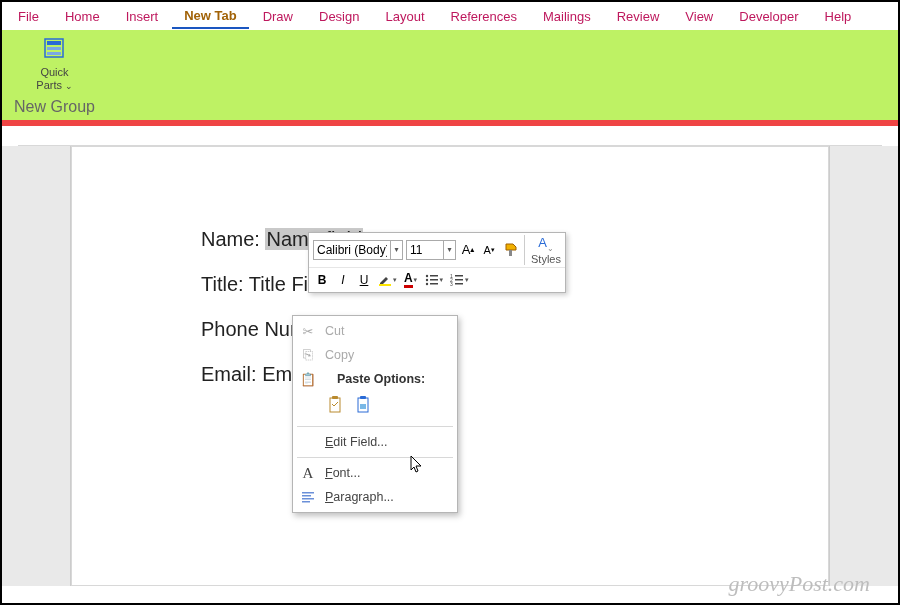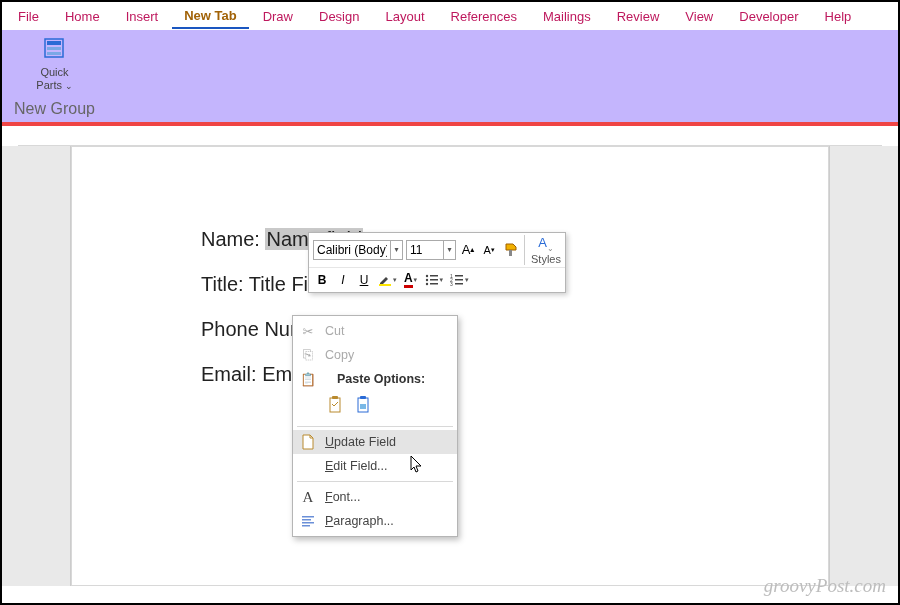--- a/index.html
+++ b/index.html
@@ -1,20 +1,20 @@
 <!DOCTYPE html>
 <html><head>
 <meta charset="utf-8">
 <style>
   * { box-sizing: border-box; margin: 0; padding: 0; font-family: "Segoe UI", Arial, sans-serif; }
   body { width: 900px; height: 605px; background: #fff; border: 2px solid #000; position: relative; overflow: hidden; }
   .ribbon-tabs { display: flex; align-items: center; height: 28px; background: #fff; padding: 0 4px; gap: 2px; }
   .ribbon-tabs .tab { padding: 5px 12px 4px; font-size: 13px; color: #be185d; cursor: pointer; }
   .ribbon-tabs .tab.active { color: #a16207; border-bottom: 2px solid #1a56c0; font-weight: 600; }
-  .ribbon { height: 96px; background: #c4b5fd; border-bottom: 4px solid #ef4444; display: flex; align-items: flex-start; padding: 4px 6px; }
+  .ribbon { height: 96px; background: #bef264; border-bottom: 6px solid #ef4444; display: flex; align-items: flex-start; padding: 4px 6px; }
   .rgroup { display: flex; flex-direction: column; align-items: center; padding: 0 6px; height: 100%; }
   .rbtn { display: flex; flex-direction: column; align-items: center; padding: 2px 4px; cursor: pointer; }
   .rbtn .lbl { font-size: 11px; color: #444; text-align: center; line-height: 1.15; margin-top: 2px; }
   .rgroup .glabel { font-size: 16px; color: #666; margin-top: auto; }
   .qp-icon svg { width: 24px; height: 24px; }
   .ruler { height: 20px; background: #fff; border-bottom: 1px solid #d8d8d8; position: relative; margin: 0 16px; }
   .page-wrap { display: flex; justify-content: center; background: #e9e9e9; padding: 0 16px; }
   .page { width: 760px; height: 440px; background: #fff; border-left: 1px solid #ccc; border-right: 1px solid #ccc; padding: 82px 0 0 130px; font-family: Calibri, sans-serif; font-size: 20px; color: #222; position: relative; box-shadow: 0 0 0 1px #d8d8d8 inset; }
   .line { margin-bottom: 22px; }
   .field-sel { background: #c9c9c9; padding: 0 1px; }
@@ -34,21 +34,21 @@
   .ctx .item { display: flex; align-items: center; height: 24px; padding: 0 10px 0 6px; gap: 8px; cursor: pointer; }
   .ctx .item.disabled { color: #aaa; }
   .ctx .item.hover { background: #e4e4e4; }
   .ctx .item .ic { width: 18px; display: flex; justify-content: center; font-size: 13px; }
   .ctx .label-head { font-weight: 600; color: #333; padding-left: 12px; }
   .ctx .paste-icons { display: flex; gap: 6px; padding: 4px 0 6px 32px; }
   .ctx .paste-icons .pic { width: 22px; height: 22px; display:flex; align-items:center; justify-content:center; cursor:pointer; }
   .ctx .sep { height: 1px; background: #d8d8d8; margin: 3px 4px; }
   .under { text-decoration: underline; }
   .cursor-arrow { position: absolute; left: 408px; top: 453px; font-size: 15px; color: #000; pointer-events:none; }
-  .watermark { position: absolute; right: 12px; bottom: 6px; font-family: Georgia, serif; font-size: 19px; color: #bdbdbd; font-style: italic; }
+  .watermark { position: absolute; right: 28px; bottom: 6px; font-family: Georgia, serif; font-size: 22px; color: #bdbdbd; font-style: italic; }
 </style>
 </head>
 <body>
 
 <div class="ribbon-tabs">
   <div class="tab">File</div>
   <div class="tab">Home</div>
   <div class="tab">Insert</div>
   <div class="tab active">New Tab</div>
   <div class="tab">Draw</div>
@@ -190,29 +190,20 @@
     </div>
     <div class="pic">
       <svg width="20" height="20" viewBox="0 0 20 20">
           <rect x="4" y="2" width="10" height="14" fill="#fff" stroke="#2a6bd6"></rect>
           <rect x="6" y="0" width="6" height="3" rx="1" fill="#2a6bd6"></rect>
           <rect x="6" y="8" width="6" height="5" fill="#7ab8e6"></rect>
         </svg>
     </div>
   </div>
   <div class="sep"></div>
-  <div class="item hover">
-    <span class="ic">
-      <svg width="14" height="16" viewBox="0 0 14 16">
-          <path d="M2 1h7l3 3v11H2z" fill="#fff" stroke="#b98a2e"></path>
-          <path d="M9 1v3h3" fill="none" stroke="#b98a2e"></path>
-        </svg>
-    </span>
-    <span><span class="under">U</span>pdate Field</span>
-  </div>
   <div class="item">
     <span class="ic"></span>
     <span><span class="under">E</span>dit Field...</span>
   </div>
   <div class="sep"></div>
   <div class="item">
     <span class="ic" style="font-family:serif;font-size:15px">A</span>
     <span><span class="under">F</span>ont...</span>
   </div>
   <div class="item">

